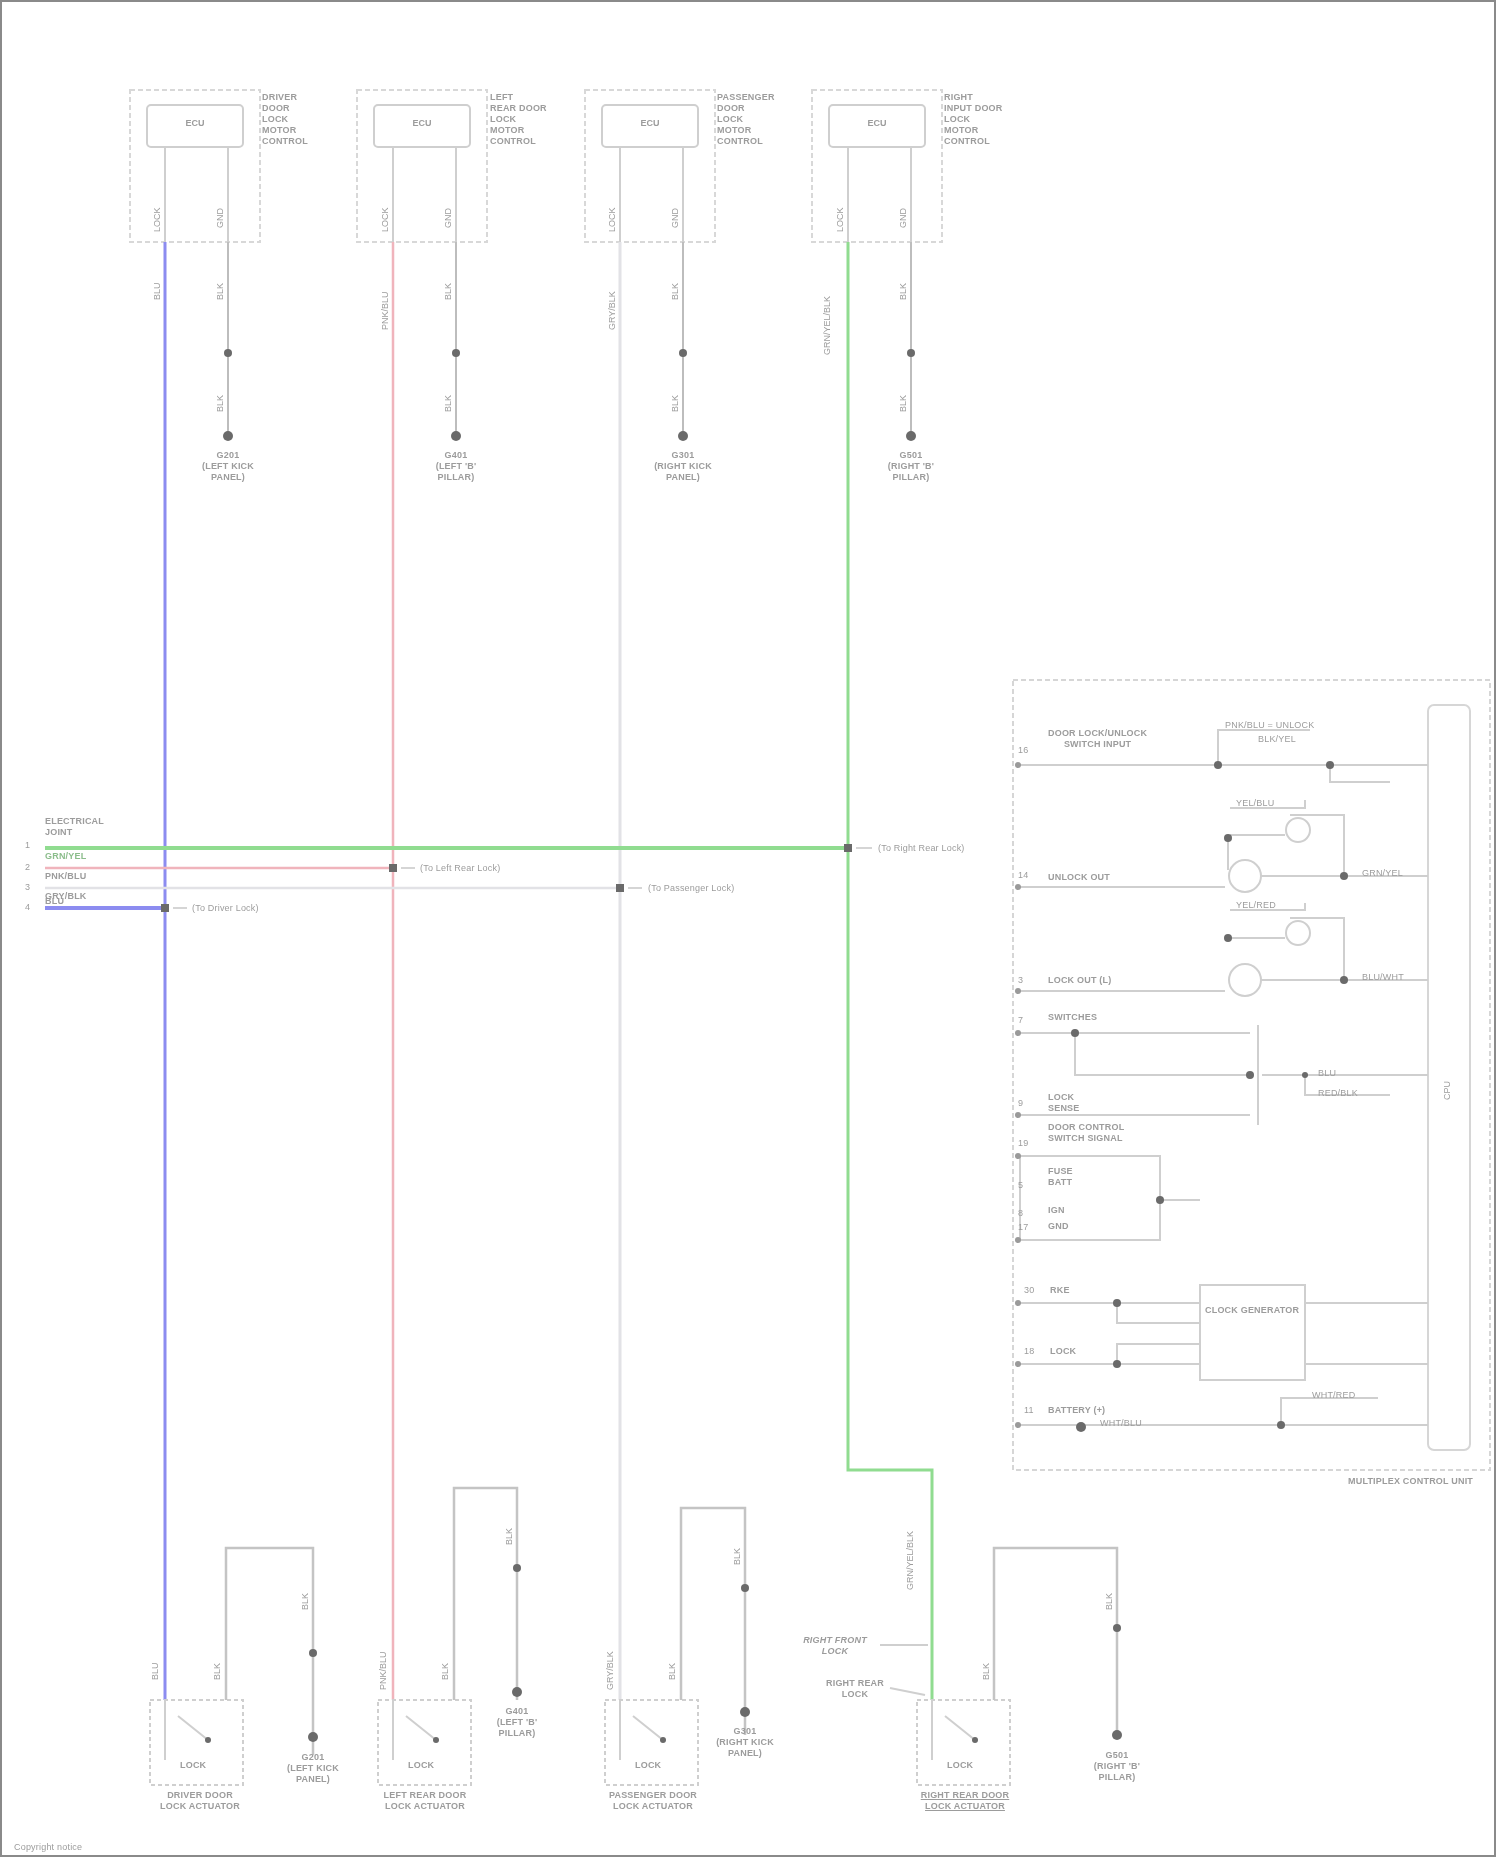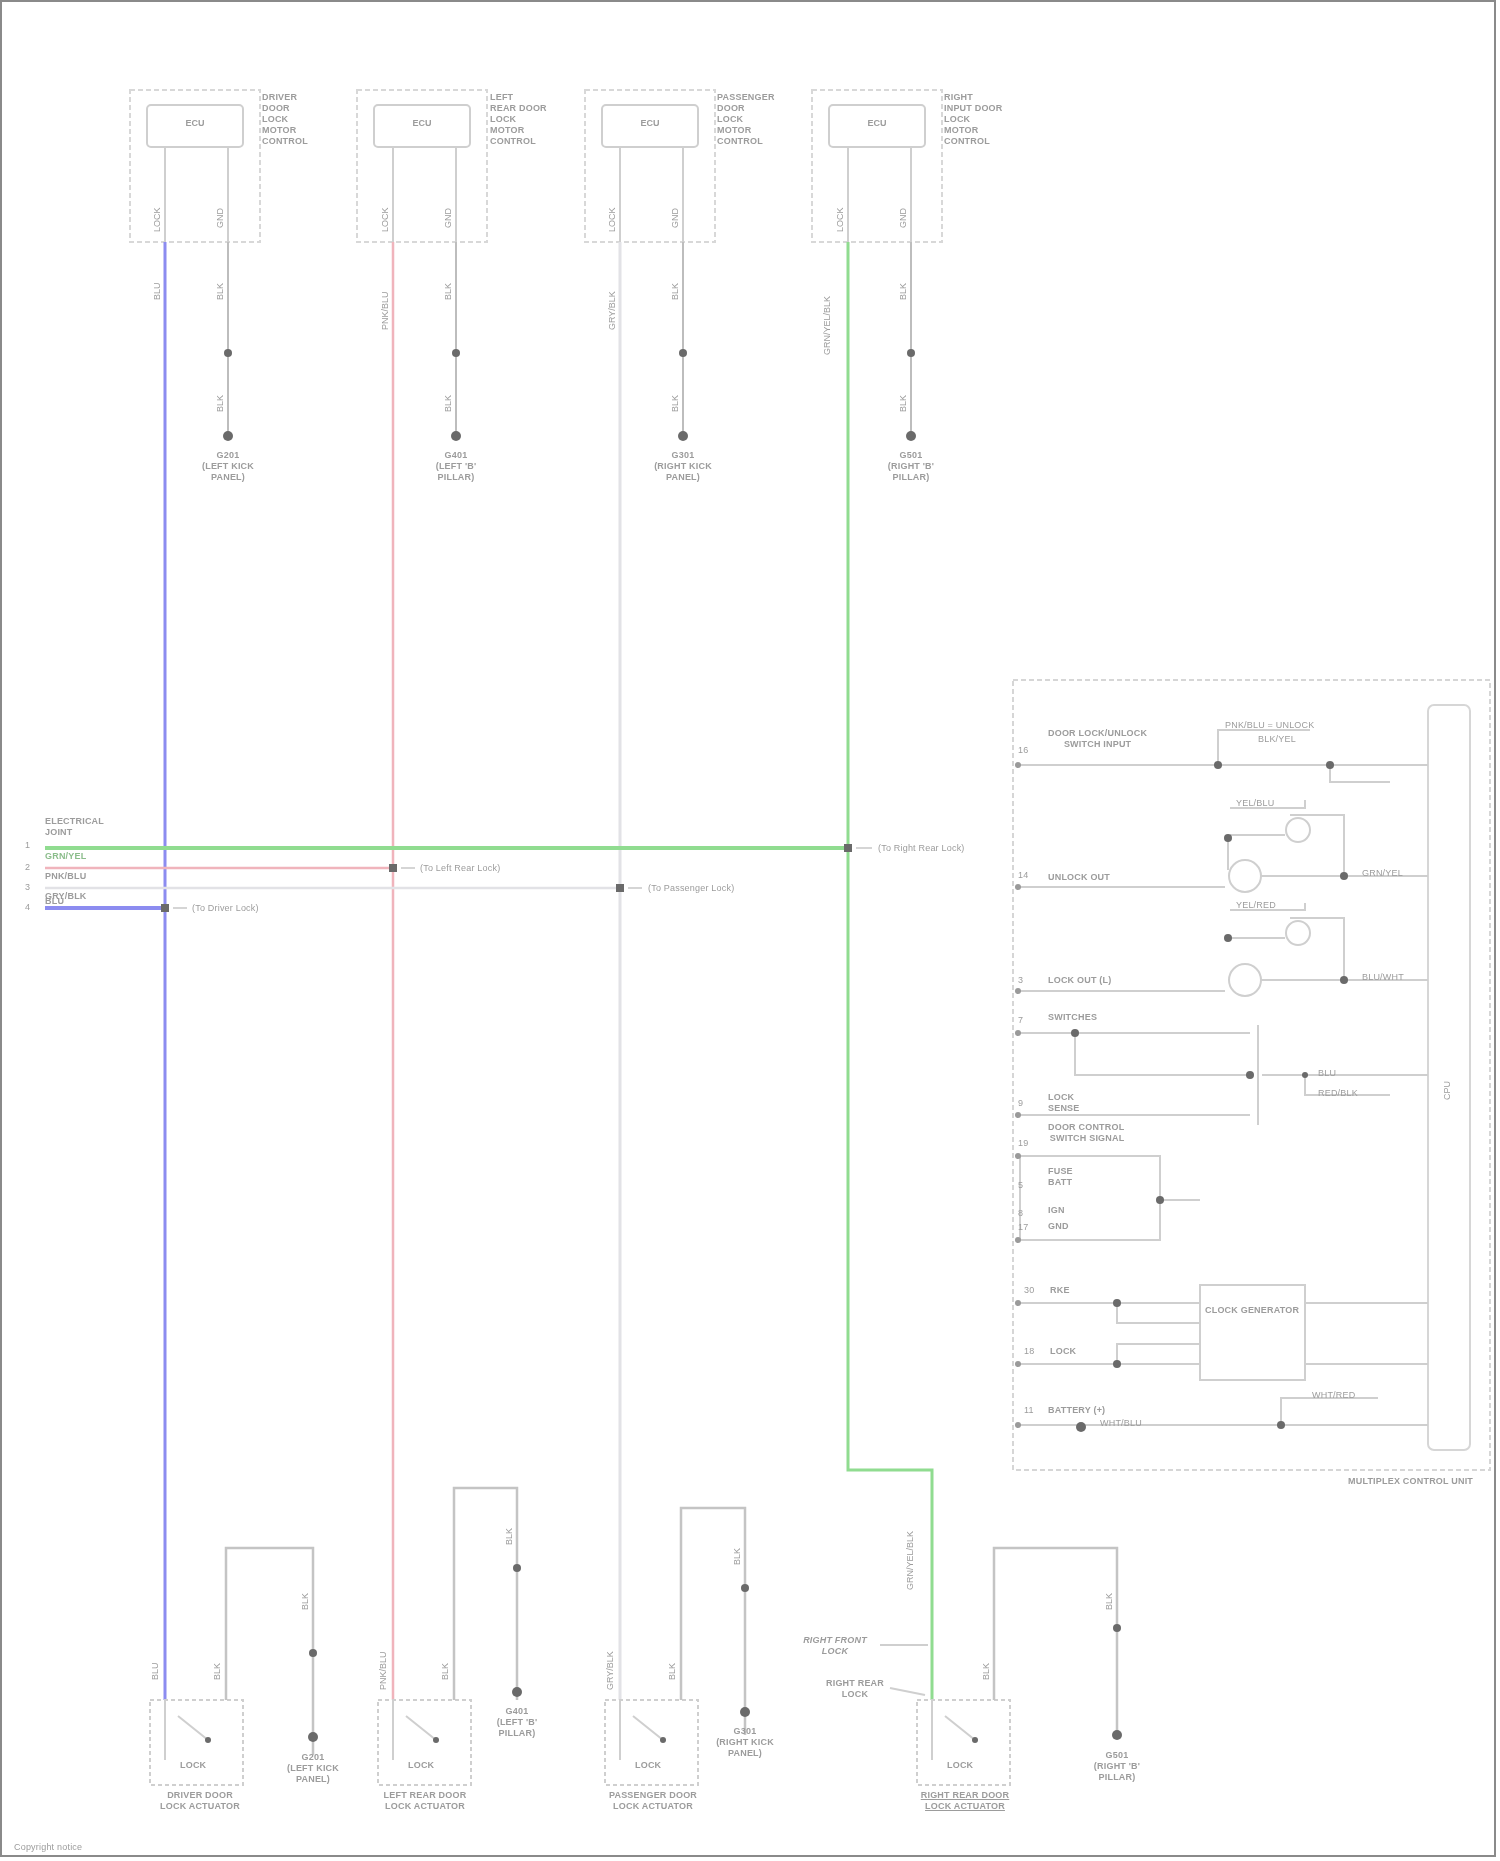--- a/index.html
+++ b/index.html
@@ -281,21 +281,21 @@
   <div class="lbl" style="left:1018px;top:1015px;">7</div>
   <div class="lbl b" style="left:1048px;top:1012px;">SWITCHES</div>
   <div class="lbl" style="left:1318px;top:1068px;">BLU</div>
   <div class="lbl" style="left:1318px;top:1088px;">RED/BLK</div>
 
   <div class="lbl" style="left:1018px;top:1098px;">9</div>
   <div class="lbl b" style="left:1048px;top:1092px;">LOCK
 SENSE</div>
 
   <div class="lbl" style="left:1018px;top:1138px;">19</div>
-  <div class="lbl b" style="left:1048px;top:1122px;text-align:right;">DOOR CONTROL
+  <div class="lbl b" style="left:1048px;top:1122px;">DOOR CONTROL
 SWITCH SIGNAL</div>
 
   <div class="lbl" style="left:1018px;top:1180px;">5</div>
   <div class="lbl b" style="left:1048px;top:1166px;">FUSE
 BATT</div>
 
   <div class="lbl" style="left:1018px;top:1208px;">8</div>
   <div class="lbl b" style="left:1048px;top:1205px;">IGN</div>
 
   <div class="lbl" style="left:1018px;top:1222px;">17</div>

